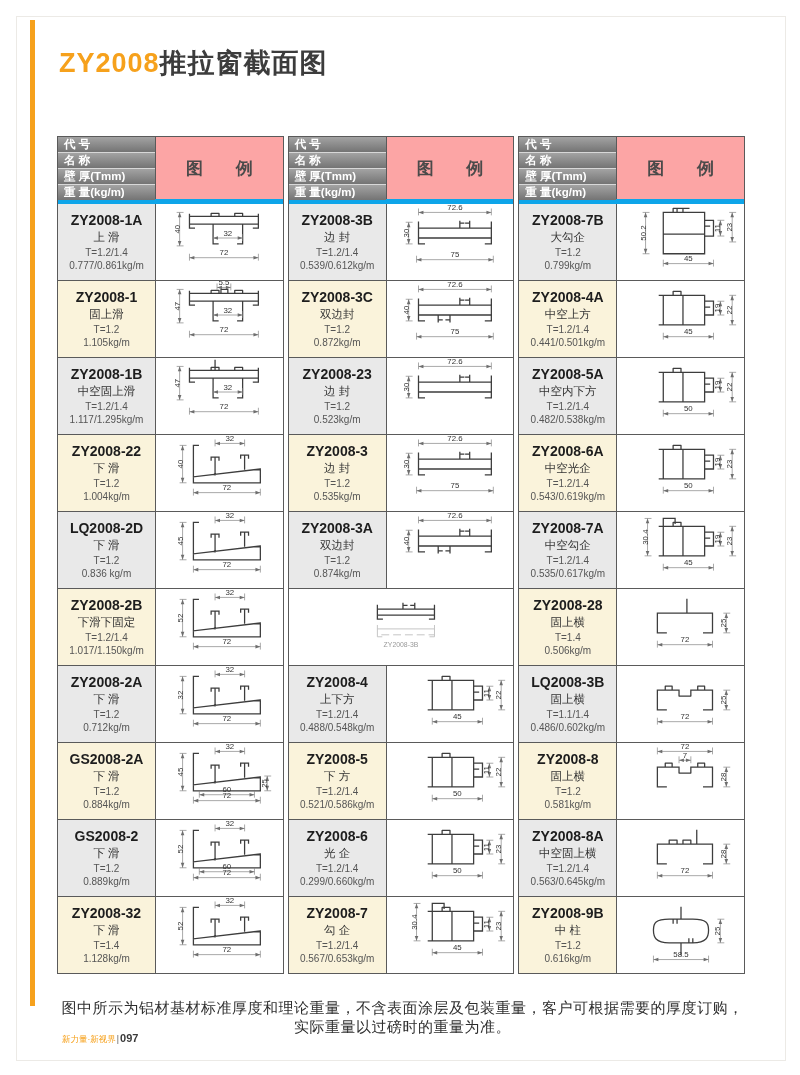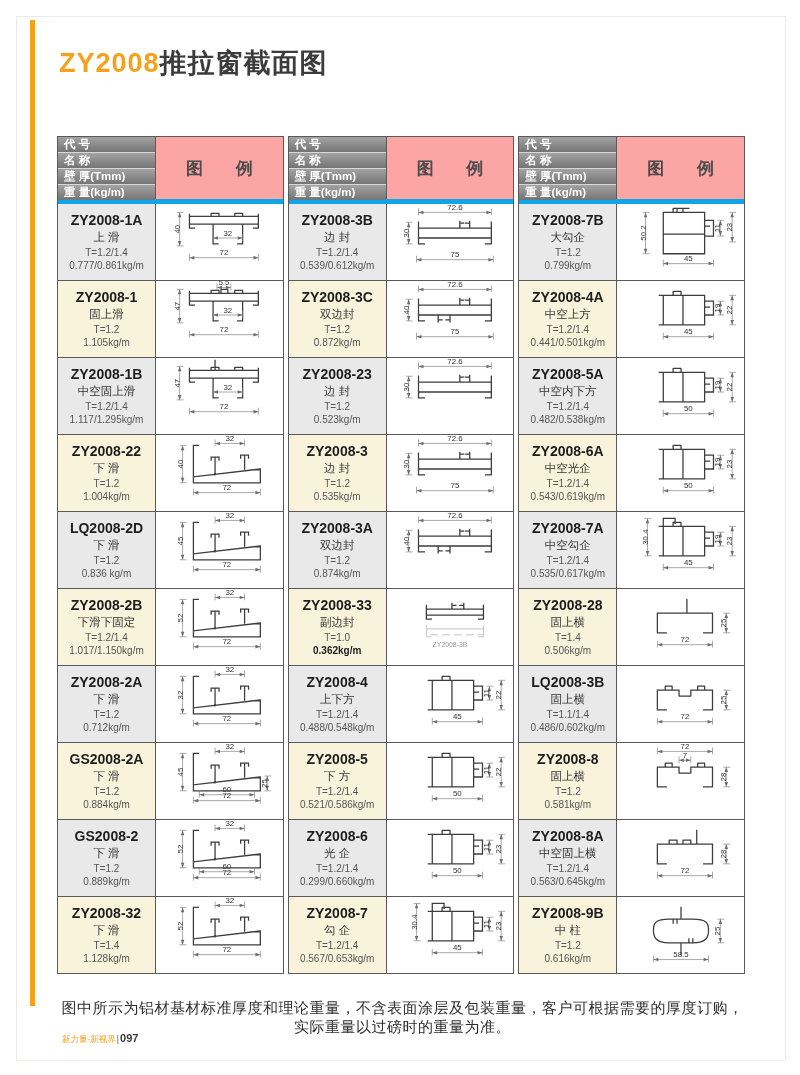--- a/index.html
+++ b/index.html
@@ -653,26 +653,20 @@
               <path class="ar" d="M22,18l-1.8,5h3.6z"></path>
               <path class="ar" d="M22,40l-1.8,-5h3.6z"></path>
               <line class="l" x1="19" y1="18" x2="26" y2="18"></line>
               <line class="l" x1="19" y1="40" x2="26" y2="40"></line>
               <text x="19.5" y="31.5" transform="rotate(-90 19.5 29)">40</text>
             </g>
           </svg>
         </div>
       </div>
       <div class="g-row">
-        <div class="info cream">
-          <div class="code">ZY2008-33</div>
-          <div class="name">副边封</div>
-          <div class="th">T=1.0</div>
-          <div class="wt bold">0.362kg/m</div>
-        </div>
         <div class="diag">
           <svg viewBox="0 0 128 68">
             <path class="prof" d="M40,16V30 M40,30h5 M98,16V30 M98,30h-5 M40,20H98 M40,26H98 M66,20v-6 M66,16h4 M78,20v-6 M78,16h-4"></path>
             <path class="ghost" d="M40,36V48 M40,48h5 M98,36V48 M98,48h-5 M40,40H98 M44,46h8 m4,0h8 m4,0h8 m4,0h8 m4,0h6"></path>
             <text class="ghost-label" x="64" y="58">ZY2008-3B</text>
           </svg>
         </div>
       </div>
       <div class="g-row">
         <div class="info gray">

